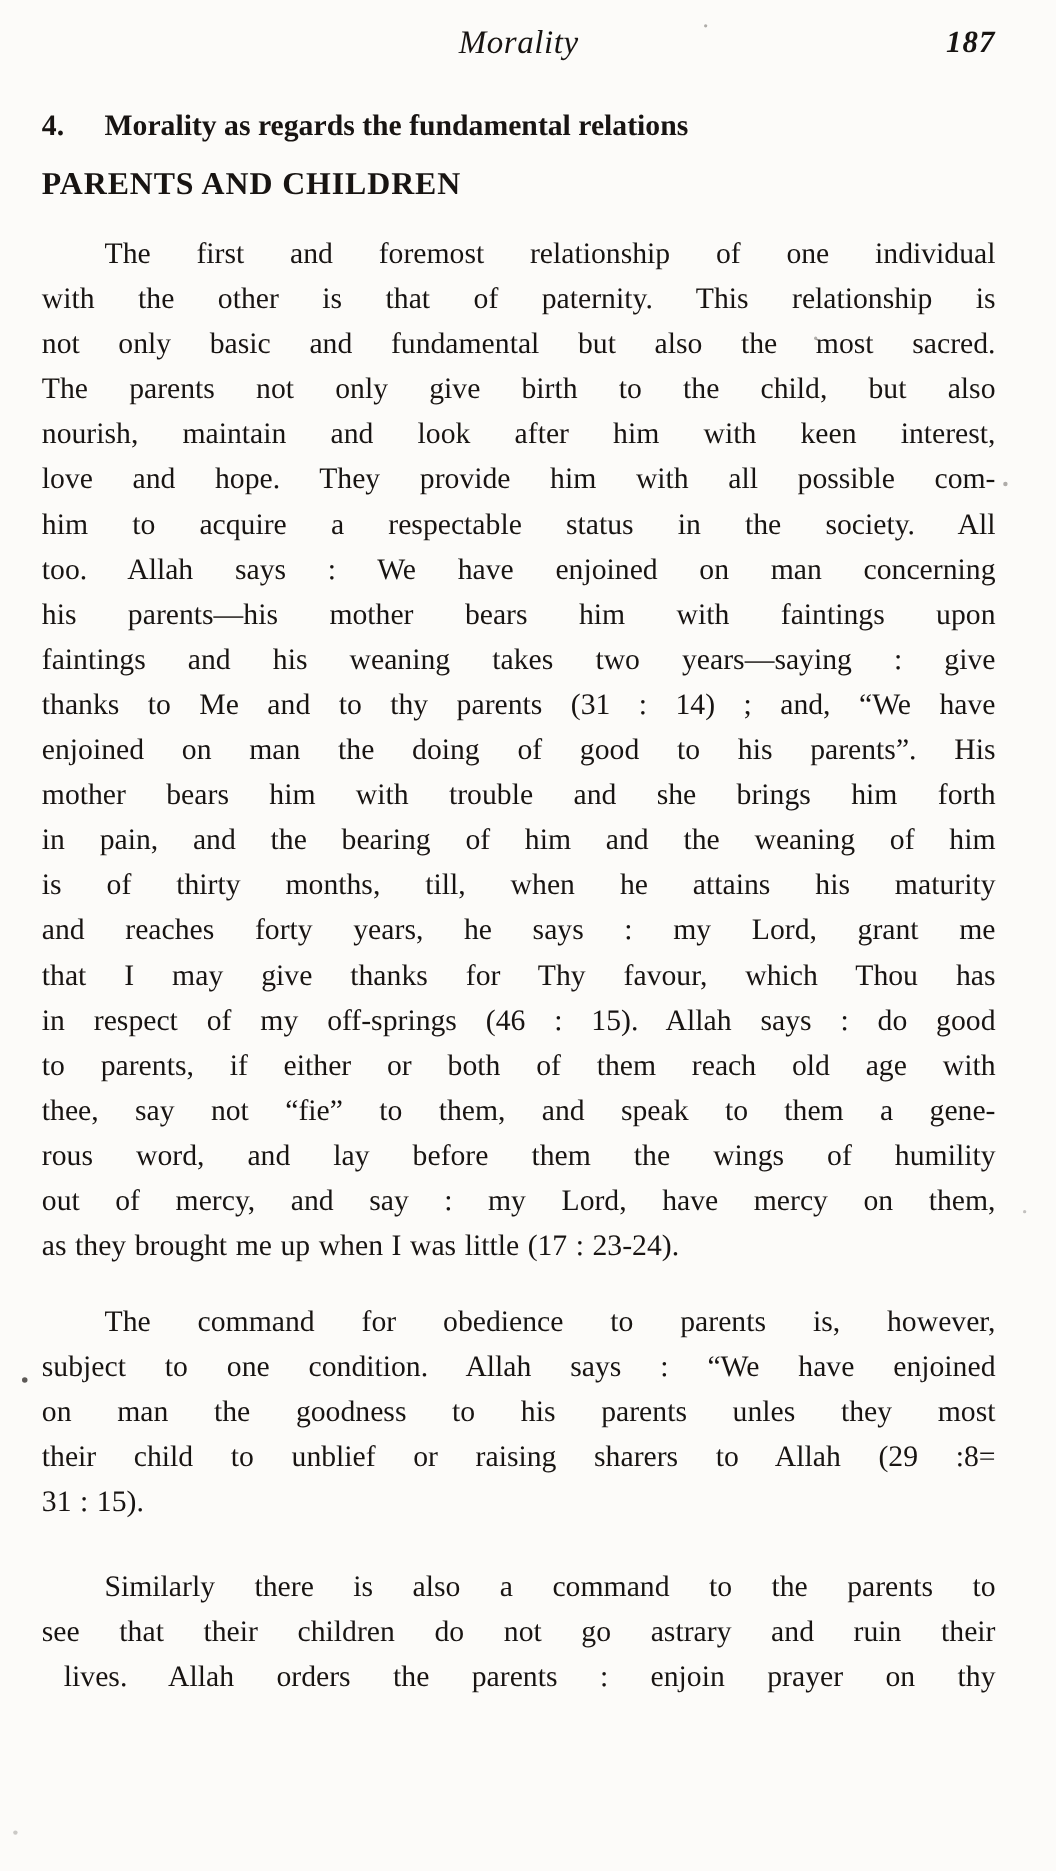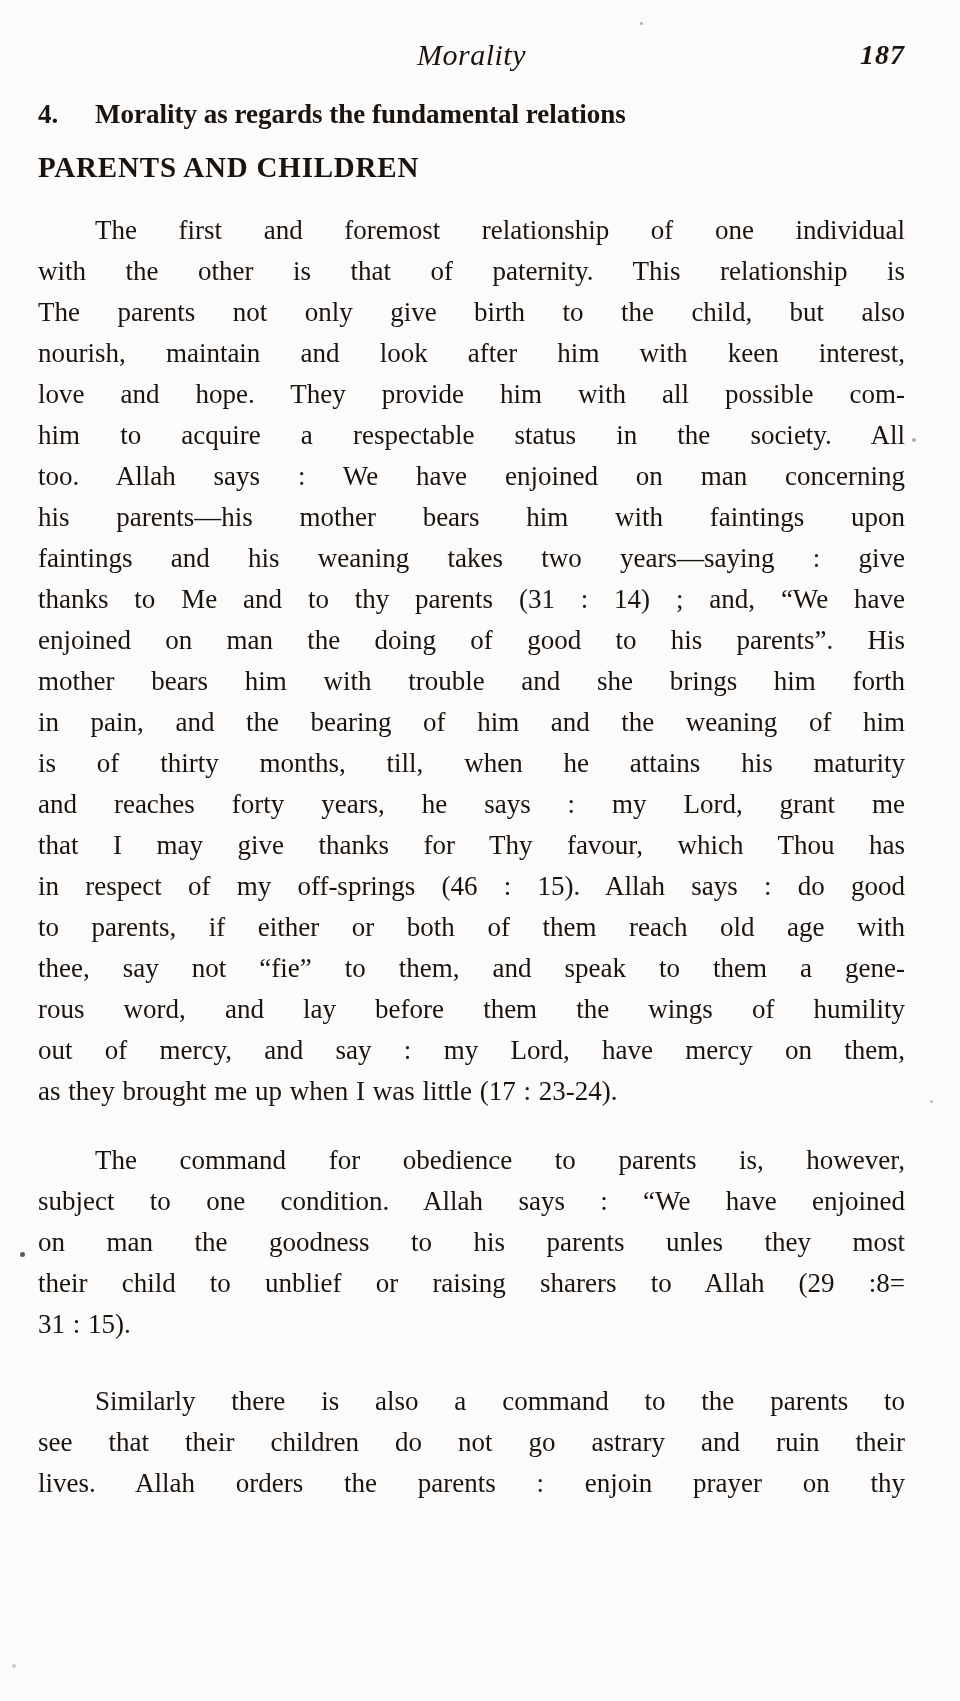--- a/index.html
+++ b/index.html
@@ -4,21 +4,21 @@
 <style>
   html,body{margin:0;padding:0;}
   body{
     width:960px;height:1701px;position:relative;overflow:hidden;
     background:#fcfbf9;color:#181412;
     font-family:"Liberation Serif","DejaVu Serif",serif;
     -webkit-font-smoothing:antialiased;
   }
   .page{position:absolute;inset:0;}
   .col{left:38px;width:867px;position:absolute;}
-  .page-header{top:38px;height:44px;}
+  .page-header{top:22px;height:44px;}
   .running-title{
     display:block;text-align:center;font-style:italic;font-size:30px;
     letter-spacing:0.5px;
   }
   .page-num{
     position:absolute;right:0;top:1px;font-style:italic;font-weight:bold;
     font-size:28px;letter-spacing:1px;text-align:center;
   }
   .section-heading{
     top:97px;display:flex;font-weight:bold;font-size:27px;line-height:34px;
@@ -30,21 +30,21 @@
   }
   .content{top:210px;font-size:27px;line-height:41px;}
   .para{margin:0;}
   .para .line{
     text-align:justify;
     text-align-last:justify;
     word-spacing:1px;
   }
   .para .line:first-child{text-indent:57px;}
   .para .line:last-child{text-align-last:auto;}
-  .para.cont .line:last-child{text-align-last:justify;}
+  .para.cont .line:last-child{text-align-last:justify;margin-left:20px;}
   .para.p2{margin-top:28px;}
   .para.p3{margin-top:36px;}
   
   .speck{position:absolute;border-radius:50%;background:#6f6c68;opacity:.55;}
   .s1{left:20px;top:1252px;width:5px;height:5px;background:#35312e;opacity:.8;}
   .s2{left:912px;top:438px;width:4px;height:4px;}
   .s3{left:640px;top:22px;width:3px;height:3px;}
   .s4{left:740px;top:306px;width:3px;height:3px;}
   .s5{left:12px;top:1664px;width:4px;height:4px;opacity:.35;}
   .s6{left:930px;top:1100px;width:3px;height:3px;opacity:.4;}
@@ -63,20 +63,21 @@
     <span class="section-number">4.</span>
     <span class="section-title">Morality as regards the fundamental relations</span>
   </div>
 
   <div class="col subheading">PARENTS AND CHILDREN</div>
 
   <div class="col content">
     <div class="para p1">
         <div class="line">The first and foremost relationship of one individual</div>
         <div class="line">with the other is that of paternity.  This relationship is</div>
+        <div class="line">not only basic and fundamental but also the most sacred.</div>
         <div class="line">The parents not only give birth to the child, but also</div>
         <div class="line">nourish, maintain and look after him with keen interest,</div>
         <div class="line">love and hope.  They provide him with all possible com-</div>
         <div class="line">him to acquire a respectable status in the society.  All</div>
         <div class="line">too.  Allah says :  We have enjoined on man concerning</div>
         <div class="line">his parents—his mother bears him with faintings upon</div>
         <div class="line">faintings and his weaning takes two years—saying : give</div>
         <div class="line">thanks to Me and to thy parents (31 : 14) ; and, “We have</div>
         <div class="line">enjoined on man the doing of good to his parents”.  His</div>
         <div class="line">mother bears him with trouble and she brings him forth</div>

